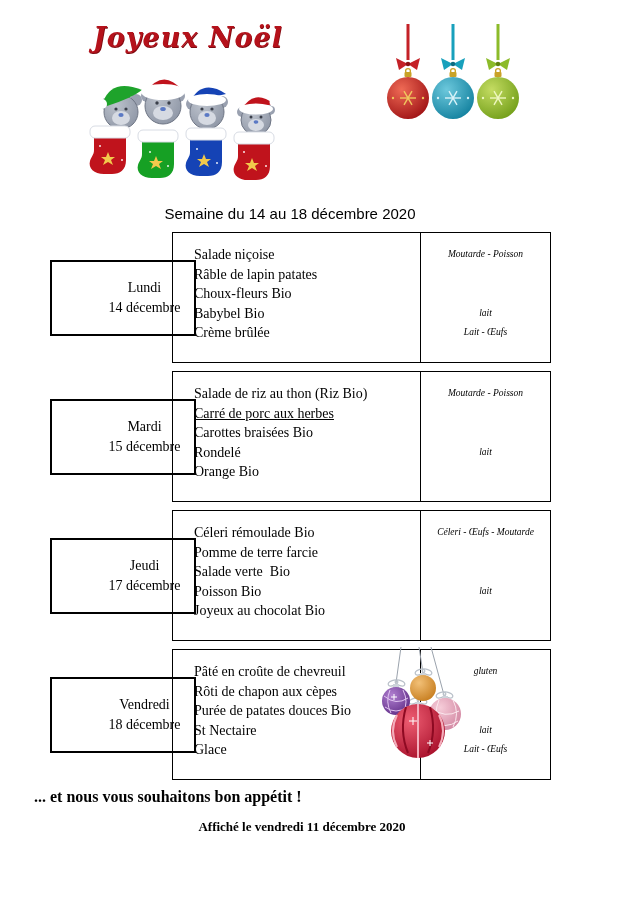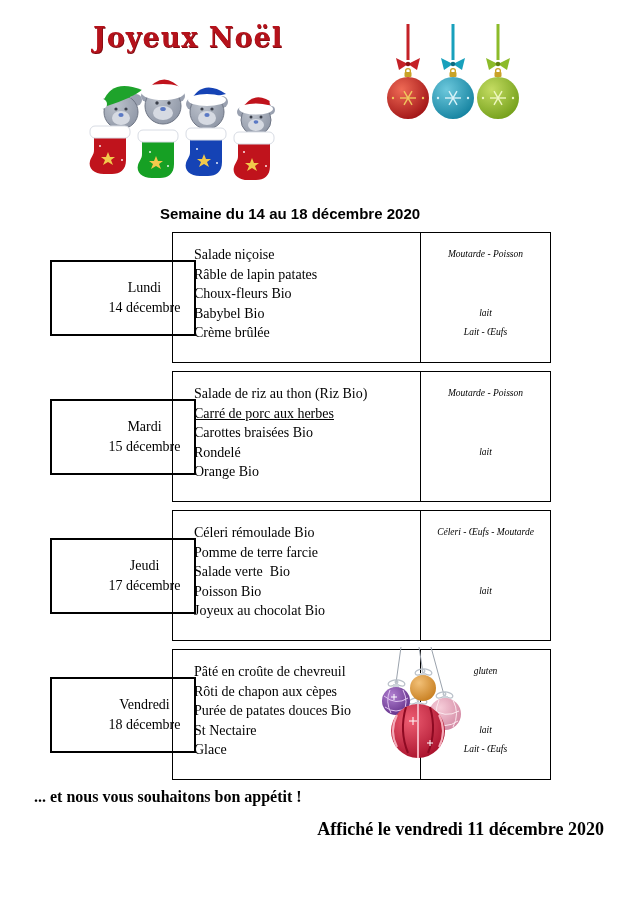--- a/index.html
+++ b/index.html
@@ -1,28 +1,28 @@
 <!DOCTYPE html>
 <html><head>
 <meta charset="utf-8">
 <style>
   html,body{margin:0;padding:0;background:#ffffff;}
   .page{position:relative;width:640px;height:904px;background:#ffffff;overflow:hidden;
         font-family:"Liberation Serif",serif;color:#000;}
 
   .greeting{position:absolute;left:84px;top:22px;width:208px;text-align:center;
-            font-family:"DejaVu Serif",serif;font-weight:bold;
+            font-family:"DejaVu Serif",serif;font-style:italic;font-weight:bold;
             font-size:27px;letter-spacing:1px;color:#b5121b;
             text-shadow:0.6px 0.6px 0 #7e0a10;}
 
   .teddy{position:absolute;left:84px;top:58px;}
   .baubles-top{position:absolute;left:386px;top:24px;}
 
   .week-title{position:absolute;left:30px;top:205px;width:520px;text-align:center;
-              font-family:"Liberation Sans",sans-serif;font-weight:bold;font-size:15px;}
+              font-family:"Liberation Sans",sans-serif;font-weight:normal;font-size:15px;}
 
   #menu-blocks{position:absolute;left:0;top:232px;width:640px;}
   .menu-block{position:relative;height:131px;margin-bottom:8px;}
 
   .day-box{position:absolute;left:50px;top:28px;width:99px;height:72px;
            border:2px solid #000;display:flex;flex-direction:column;
            justify-content:center;align-items:center;font-size:14px;line-height:20px;padding-left:43px;}
 
   .menu-box{position:absolute;left:172px;top:0;width:379px;height:131px;
             border:1.5px solid #000;box-sizing:border-box;}
@@ -32,22 +32,22 @@
   .menu-item.u{text-decoration:underline;}
 
   .allergen-col{position:absolute;right:0;top:0;bottom:0;width:129px;
                 border-left:1.5px solid #000;padding-top:12px;box-sizing:content-box;}
   .allergen-row{height:19.5px;line-height:19.5px;text-align:center;
                 font-style:italic;font-size:9.5px;font-family:"Liberation Serif",serif;}
 
   .cluster{position:absolute;left:200px;top:-3px;z-index:3;}
 
   .footer-wish{position:absolute;left:34px;top:788px;font-weight:bold;font-size:16px;text-align:center;}
-  .footer-posted{position:absolute;left:0;top:819px;width:604px;text-align:right;
-                 font-weight:bold;font-size:18px;}
+  .footer-posted{position:absolute;left:0;top:819px;width:604px;text-align:center;
+                 font-weight:bold;font-size:13px;}
 </style>
 </head>
 <body>
 
 <div class="page">
 
   <div class="greeting">Joyeux Noël</div>
 
   <svg class="teddy" width="208" height="132" viewBox="0 0 208 132">
     <defs>

